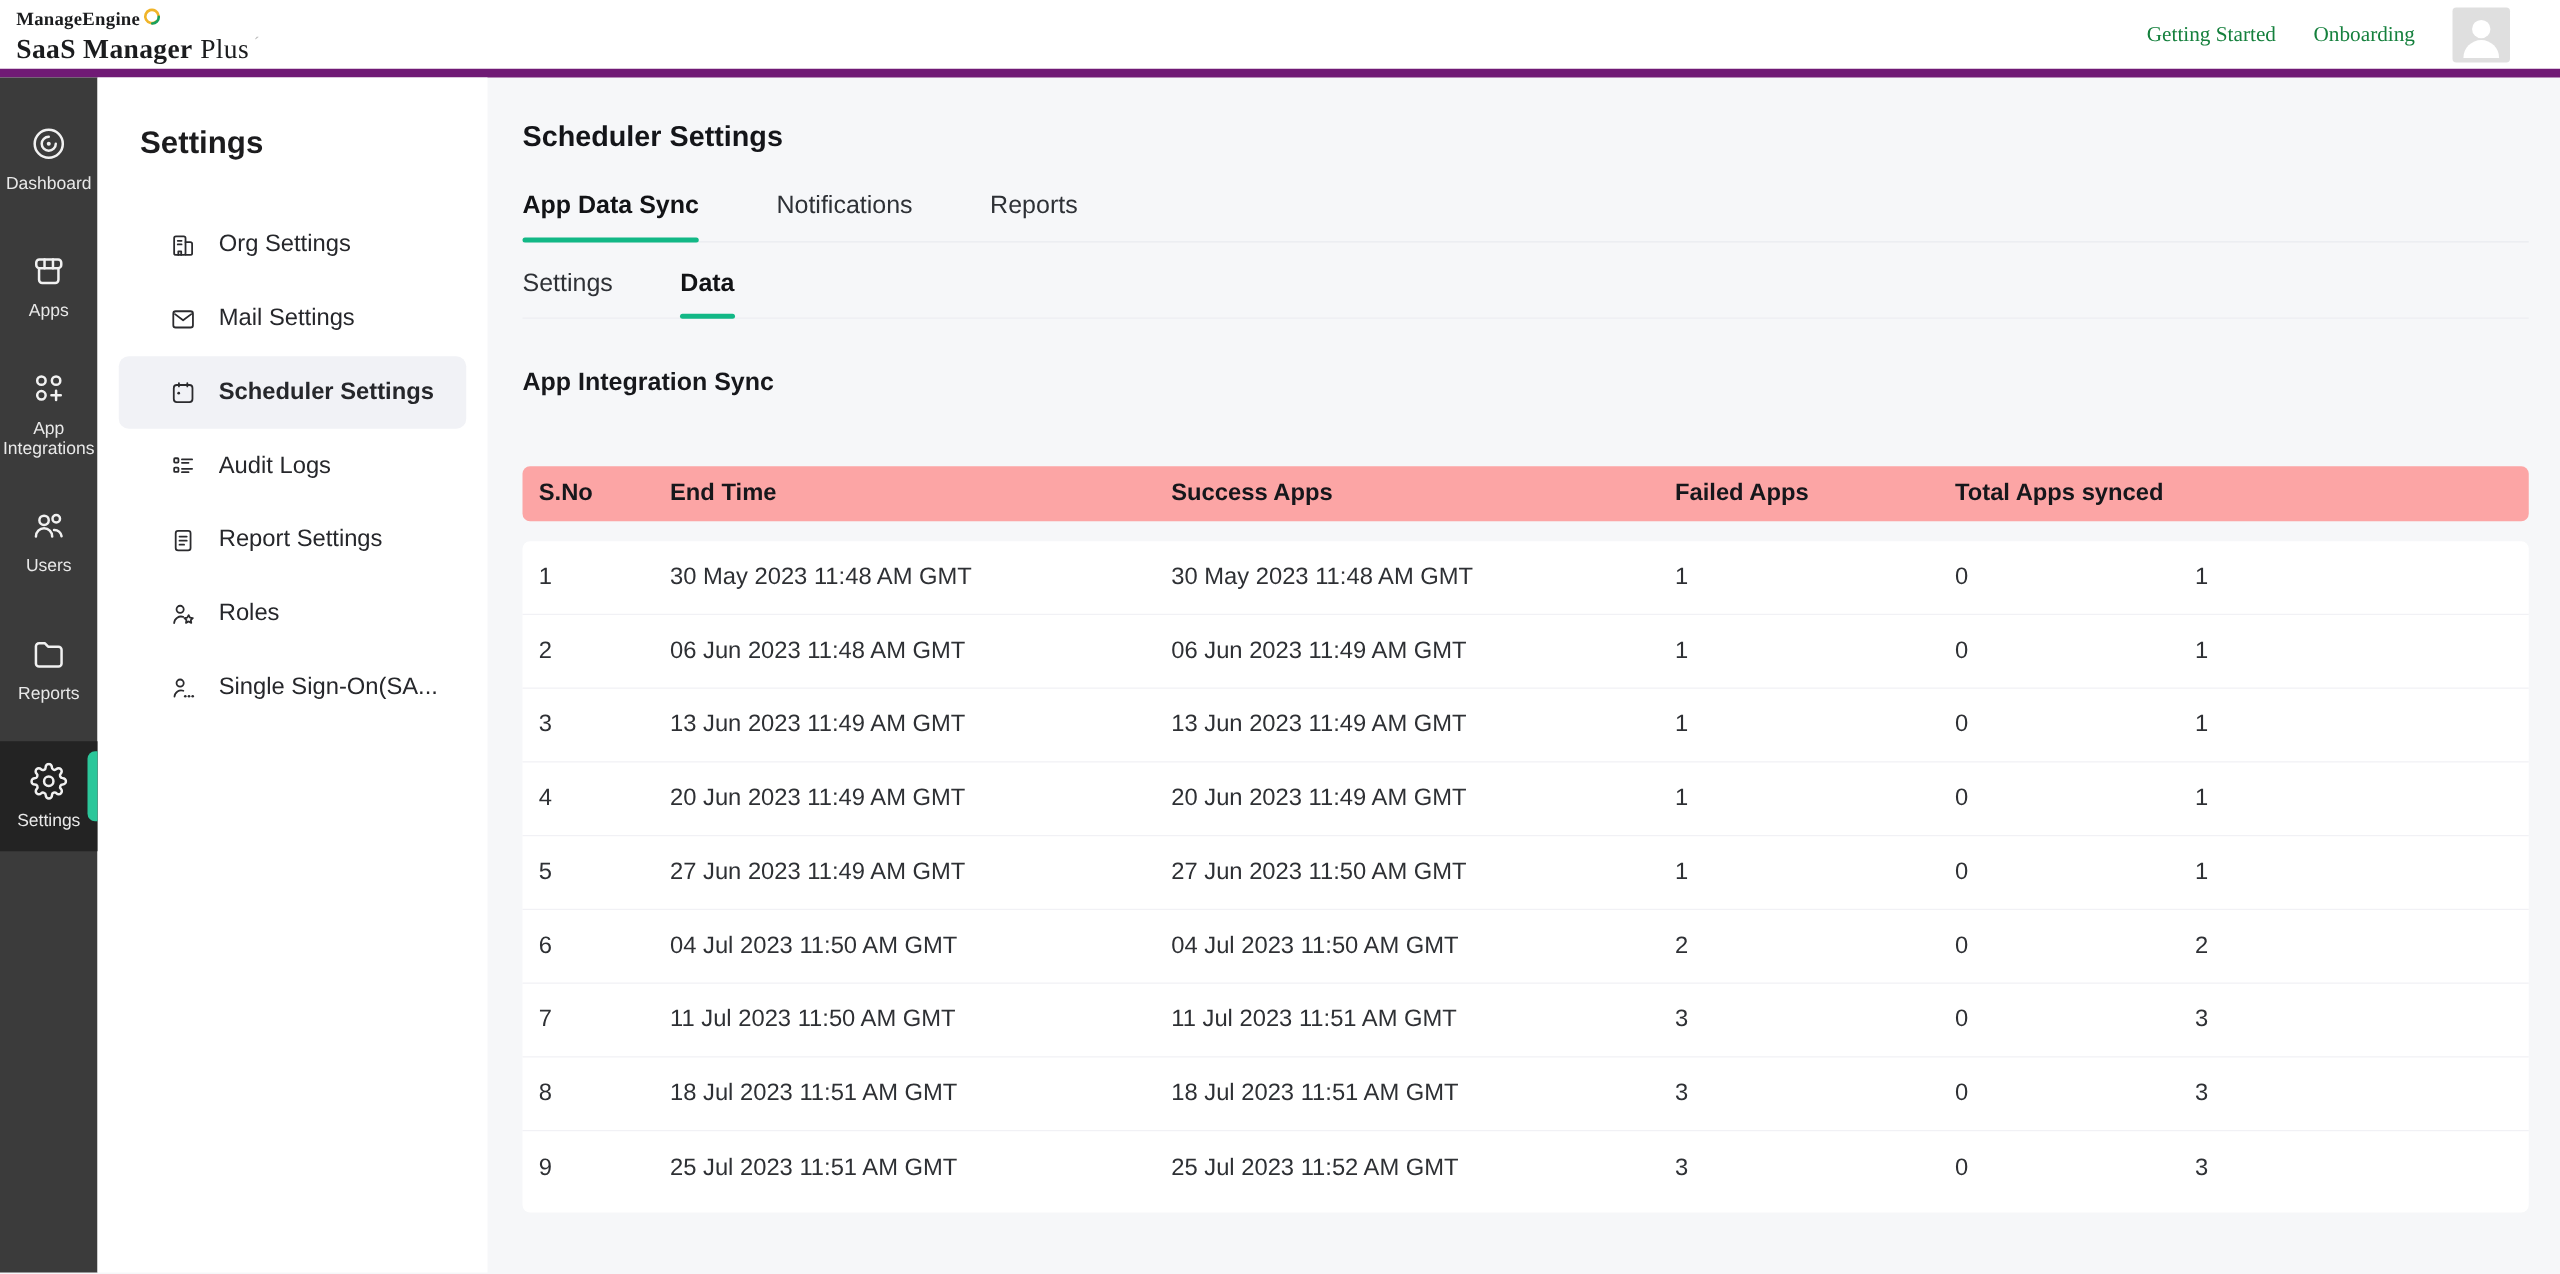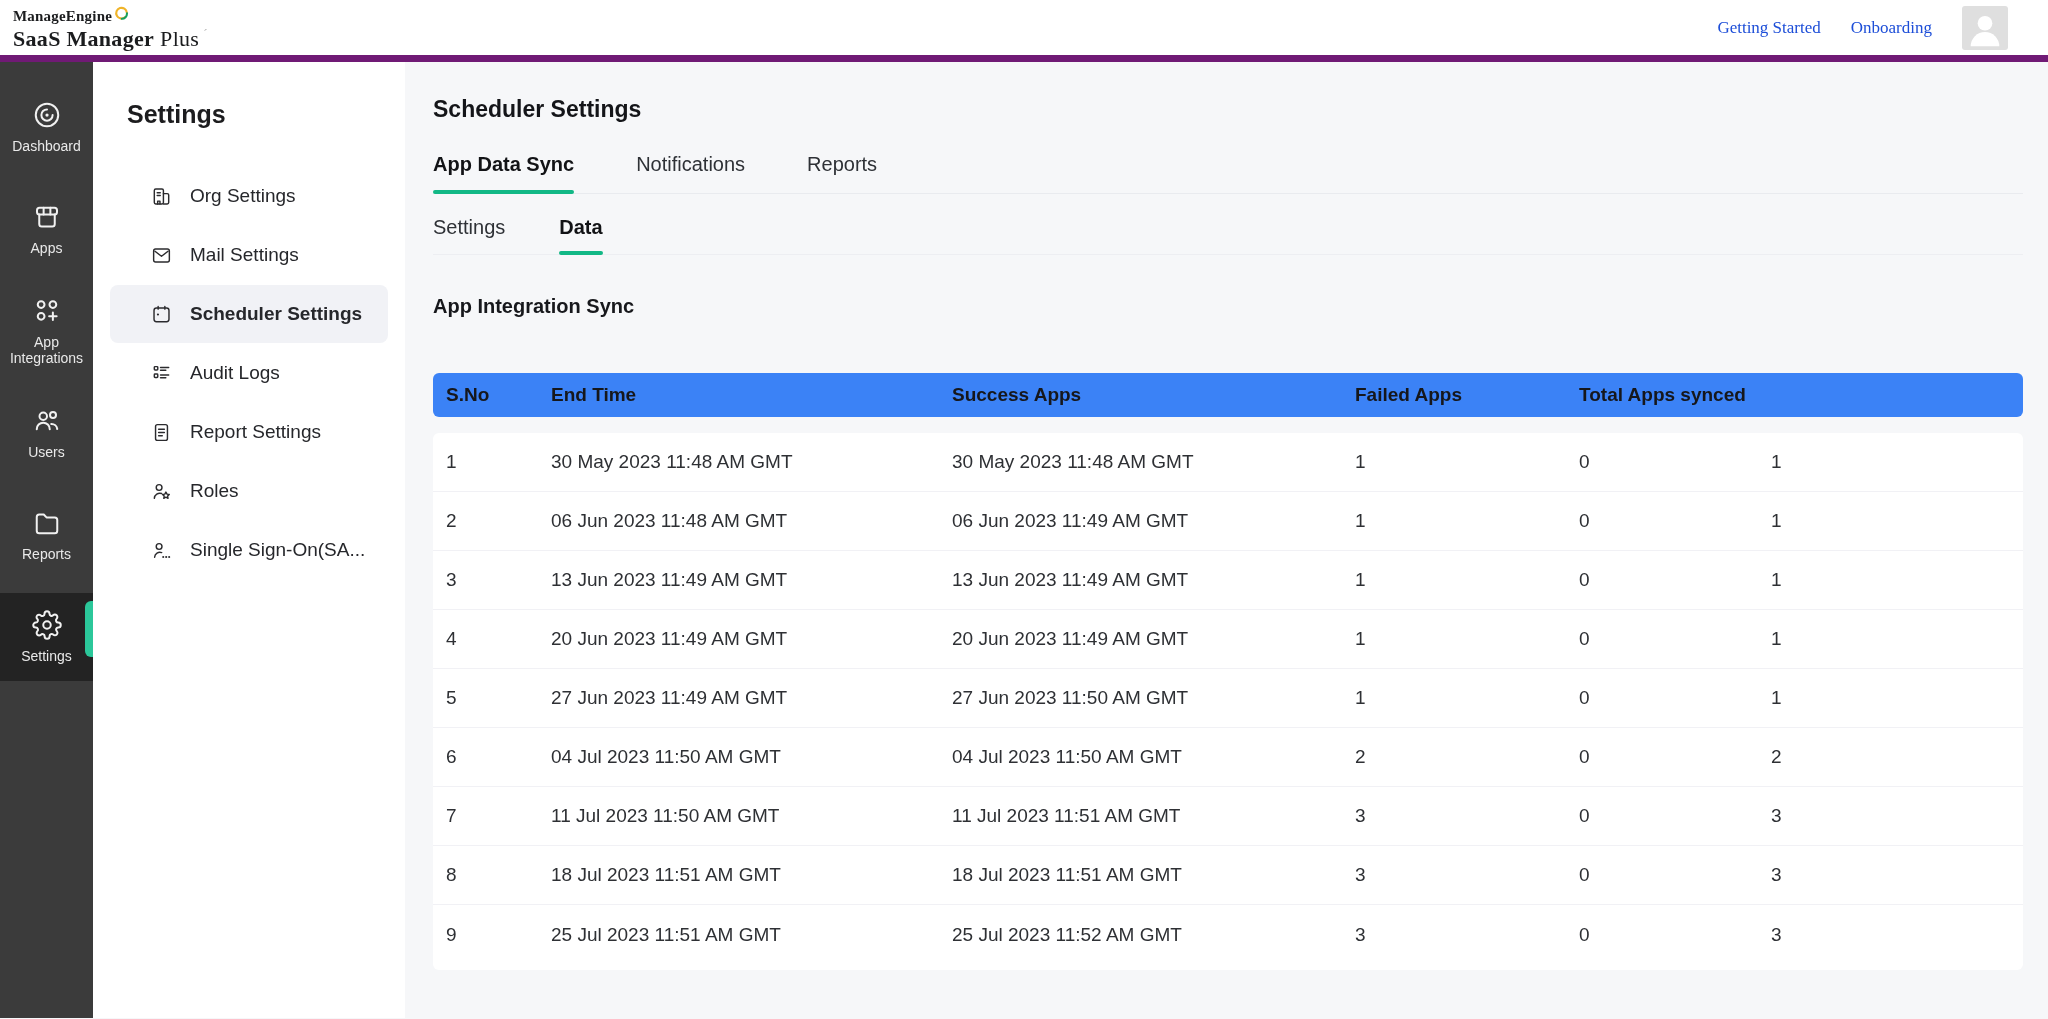--- a/index.html
+++ b/index.html
@@ -19,27 +19,27 @@
   }
   .brand{ display:flex; flex-direction:column; line-height:1.05; padding-top:4px; }
   .brand-line1{ display:flex; align-items:flex-start; gap:2px; }
   .brand-company{ font-size:15px; font-weight:700; color:#1b1c1e; letter-spacing:.2px; }
   .brand-swirl{ margin-top:-3px; }
   .brand-line2{ font-size:22px; color:#1b1c1e; letter-spacing:.3px; margin-top:2px; white-space:nowrap;}
   .brand-product-bold{ font-weight:700; }
   .brand-product-light{ font-weight:400; margin-left:6px; }
   .brand-mark{ font-size:13px; color:#b9b9b9; vertical-align:top; margin-left:4px; }
   .topnav{ display:flex; align-items:center; gap:30px; }
-  .topnav-link{ font-size:17px; color:#1d4ed8; cursor:pointer; background:none; border:none; font-family:inherit; }
+  .topnav-link{ font-size:17px; color:#15803d; cursor:pointer; background:none; border:none; font-family:inherit; }
   .avatar{ width:46px; height:44px; background:#dfdfdf; border-radius:3px; overflow:hidden;
            display:flex; align-items:flex-end; justify-content:center; cursor:pointer; border:none; padding:0;}
   
   .app{ display:flex; height:956px; }
   
-  .rail{ width:93px; background:#3b3b3b; padding-top:14px; display:flex; flex-direction:column; flex-shrink:0;}
+  .rail{ width:78px; background:#3b3b3b; padding-top:14px; display:flex; flex-direction:column; flex-shrink:0;}
   .rail-item{
     height:102px; display:flex; flex-direction:column; align-items:center; justify-content:center;
     gap:8px; color:#e9e9e9; font-size:14px; text-align:center; line-height:1.15;
     cursor:pointer; position:relative; border:none; background:none; font-family:inherit; width:100%;
   }
   .rail-item.active{ background:#232323; height:88px; margin:7px 0; }
   .rail-pill{ position:absolute; right:0; top:8px; width:8px; height:56px; background:#2bc79a;
               border-radius:6px 0 0 6px; }
   .ic{ fill:none; stroke:currentColor; stroke-width:1.6; stroke-linecap:round; stroke-linejoin:round; }
   .rail-item .ic{ width:30px; height:30px; color:#f1f1f1; }
@@ -66,21 +66,21 @@
                       background:#12b886; border-radius:2px; }
   .subtabs{ display:flex; gap:54px; margin-top:22px; border-bottom:1px solid #edeef2; }
   .subtab{ font-size:20px; padding-bottom:15px; position:relative; color:#2e3136; cursor:pointer;
            border:none; background:none; font-family:inherit; }
   .subtab.active{ font-weight:700; color:#121316; }
   .subtab.active::after{ content:""; position:absolute; left:0; right:0; bottom:-1px; height:4px;
                          background:#12b886; border-radius:2px; }
   .section-title{ margin-top:40px; font-size:20px; font-weight:700; color:#17181c; }
   
   .thead-card{
-    margin-top:55px; background:#3b82f6; border-radius:6px; height:44px;
+    margin-top:55px; background:#fca5a5; border-radius:6px; height:44px;
     display:grid; grid-template-columns:105px 401px 403px 224px 192px 1fr;
     align-items:center; padding-left:13px;
     font-size:19px; font-weight:700; color:#16171b;
   }
   .tbody-card{ margin-top:16px; background:#fff; border-radius:6px; padding-bottom:6px; }
   .trow{
     height:59px; display:grid; grid-template-columns:105px 401px 403px 224px 192px 1fr;
     align-items:center; padding-left:13px; font-size:19px; color:#2e3034;
     border-bottom:1px solid #f1f1f5;
   }

